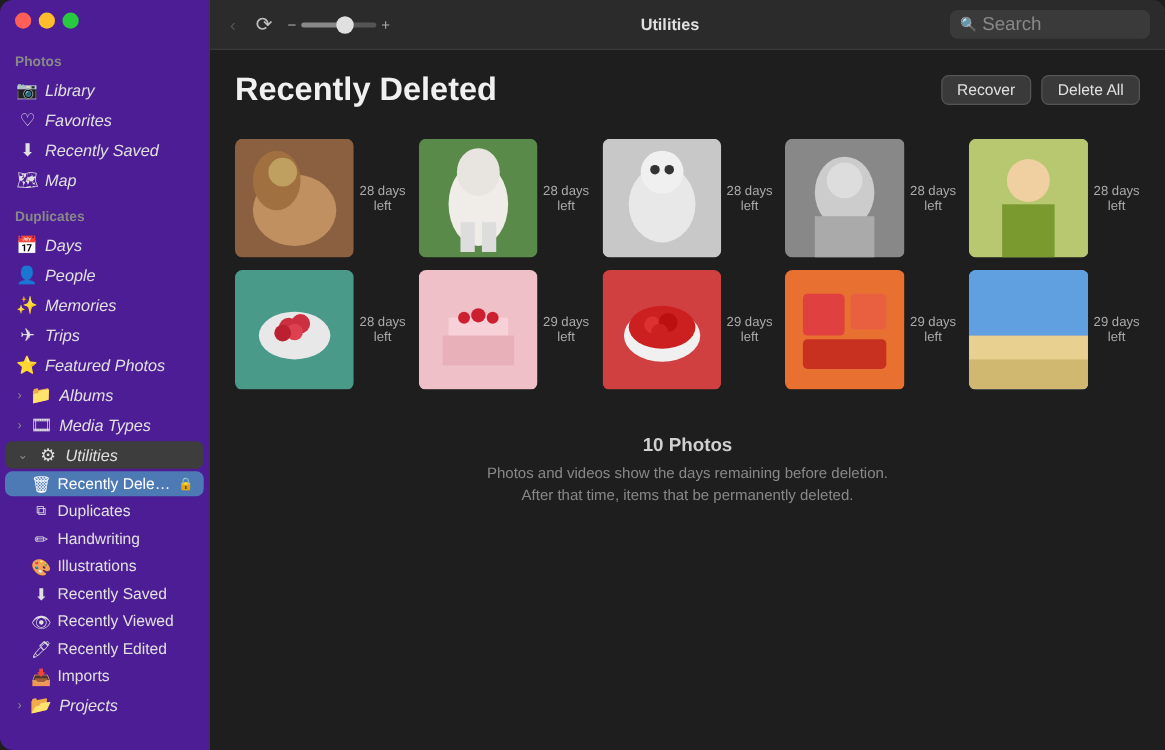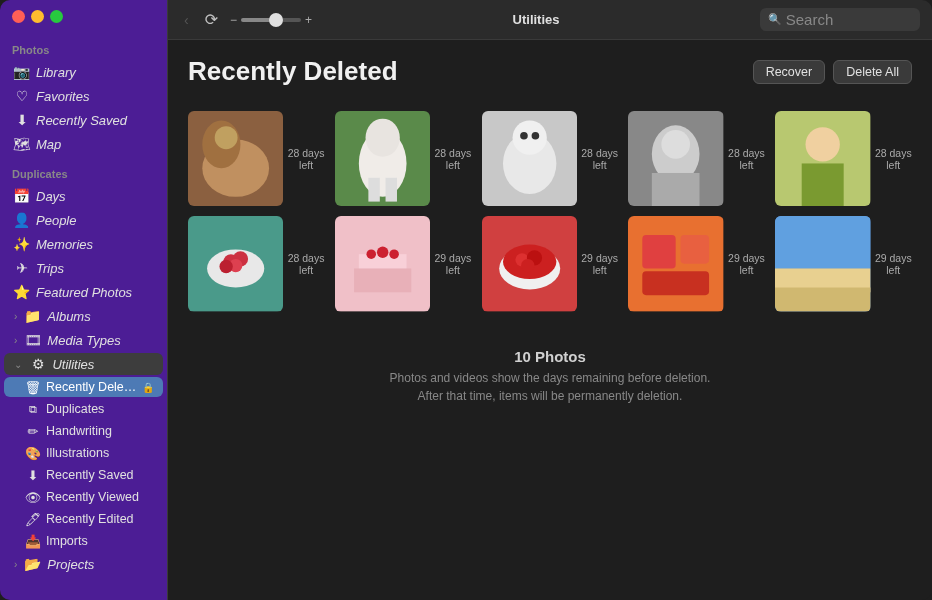--- a/index.html
+++ b/index.html
@@ -578,18 +578,18 @@
                 </svg></div>
             </div>
             <div class="photo-days">29 days left</div>
           </div>
         </div>
 
       <div class="content-footer">
         <div class="footer-title">10 Photos</div>
         <div class="footer-desc">
           <span>Photos and videos show the days remaining before deletion.</span><br>
-          <span>After that time, items will be permanently deletion.</span>
+          <span>After that time, items that be permanently deleted.</span>
         </div>
       </div>
     </div>
   </div>
 </div>
 
 </body></html>

